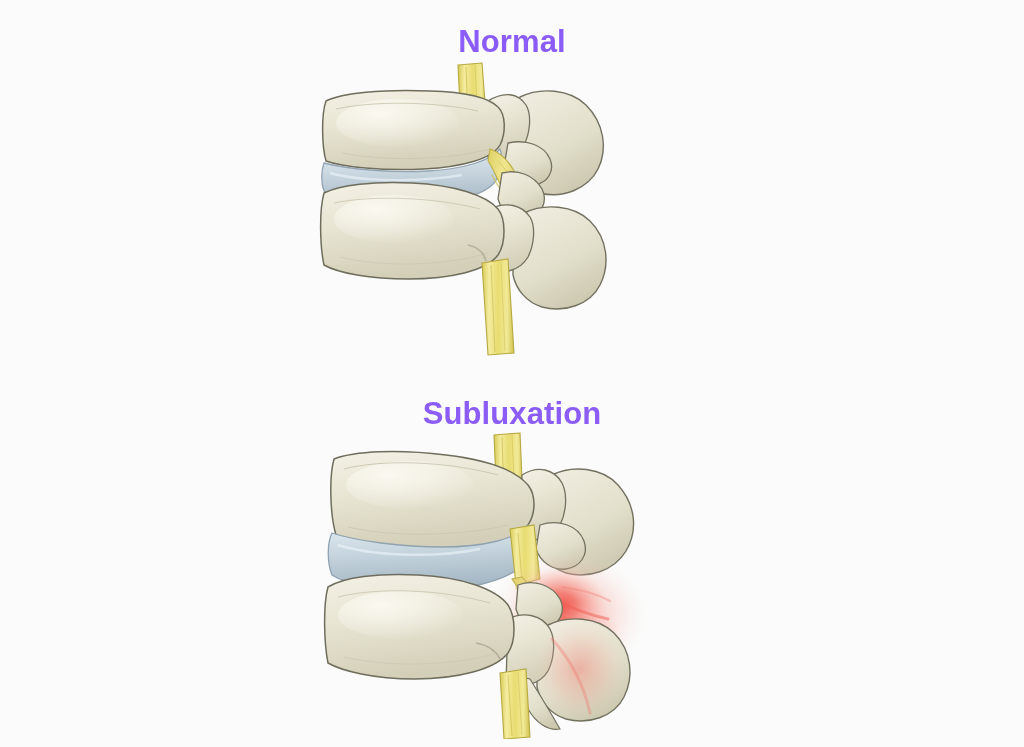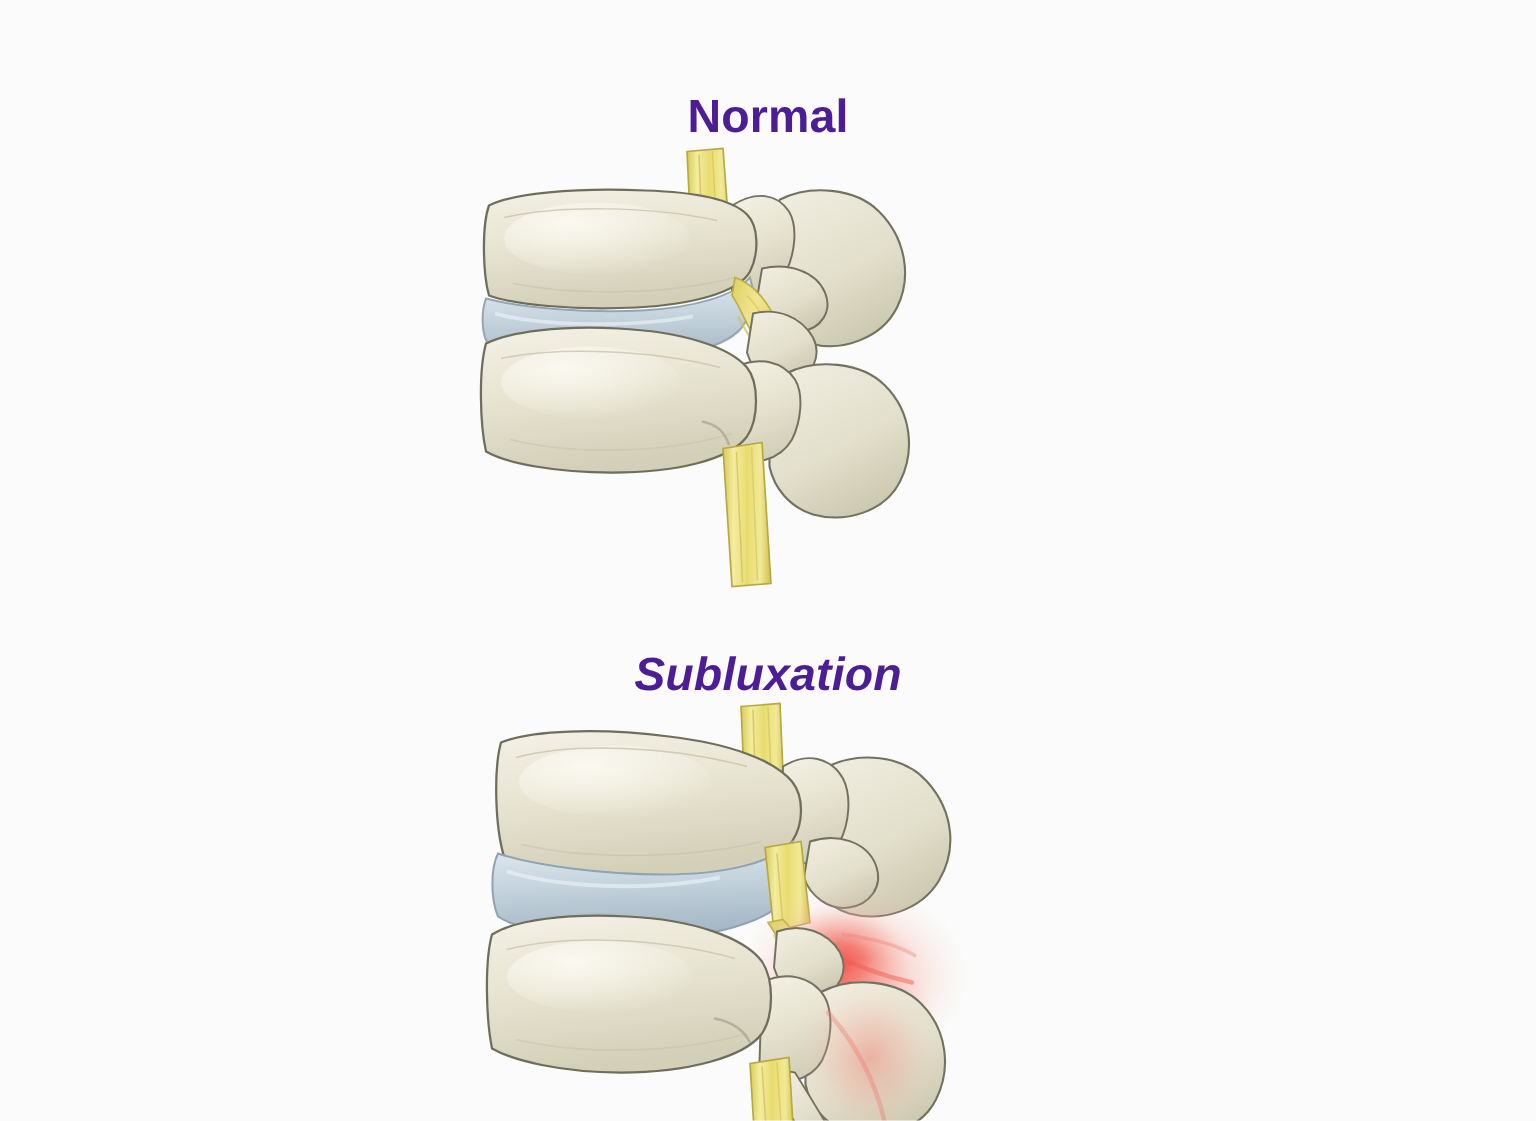--- a/index.html
+++ b/index.html
@@ -19,27 +19,26 @@
     left: 0;
     width: 1024px;
   }
   #figure-normal { top: 0; height: 375px; }
   #figure-subluxation { top: 372px; height: 375px; }
 
   .caption {
     text-align: center;
     font-size: 31px;
     font-weight: bold;
-    color: #4c1d95;
+    color: #8b5cf6;
     letter-spacing: 0.1px;
     line-height: 1;
-    margin-top: 36px;
   }
   #figure-normal .caption { padding-top: 26px; }
-  #figure-subluxation .caption { padding-top: 26px; font-style: italic; }
+  #figure-subluxation .caption { padding-top: 26px; }
 
   .art-wrap {
     position: relative;
     width: 1024px;
   }
   .art {
     display: block;
     margin: 0 auto;
   }
 </style>

